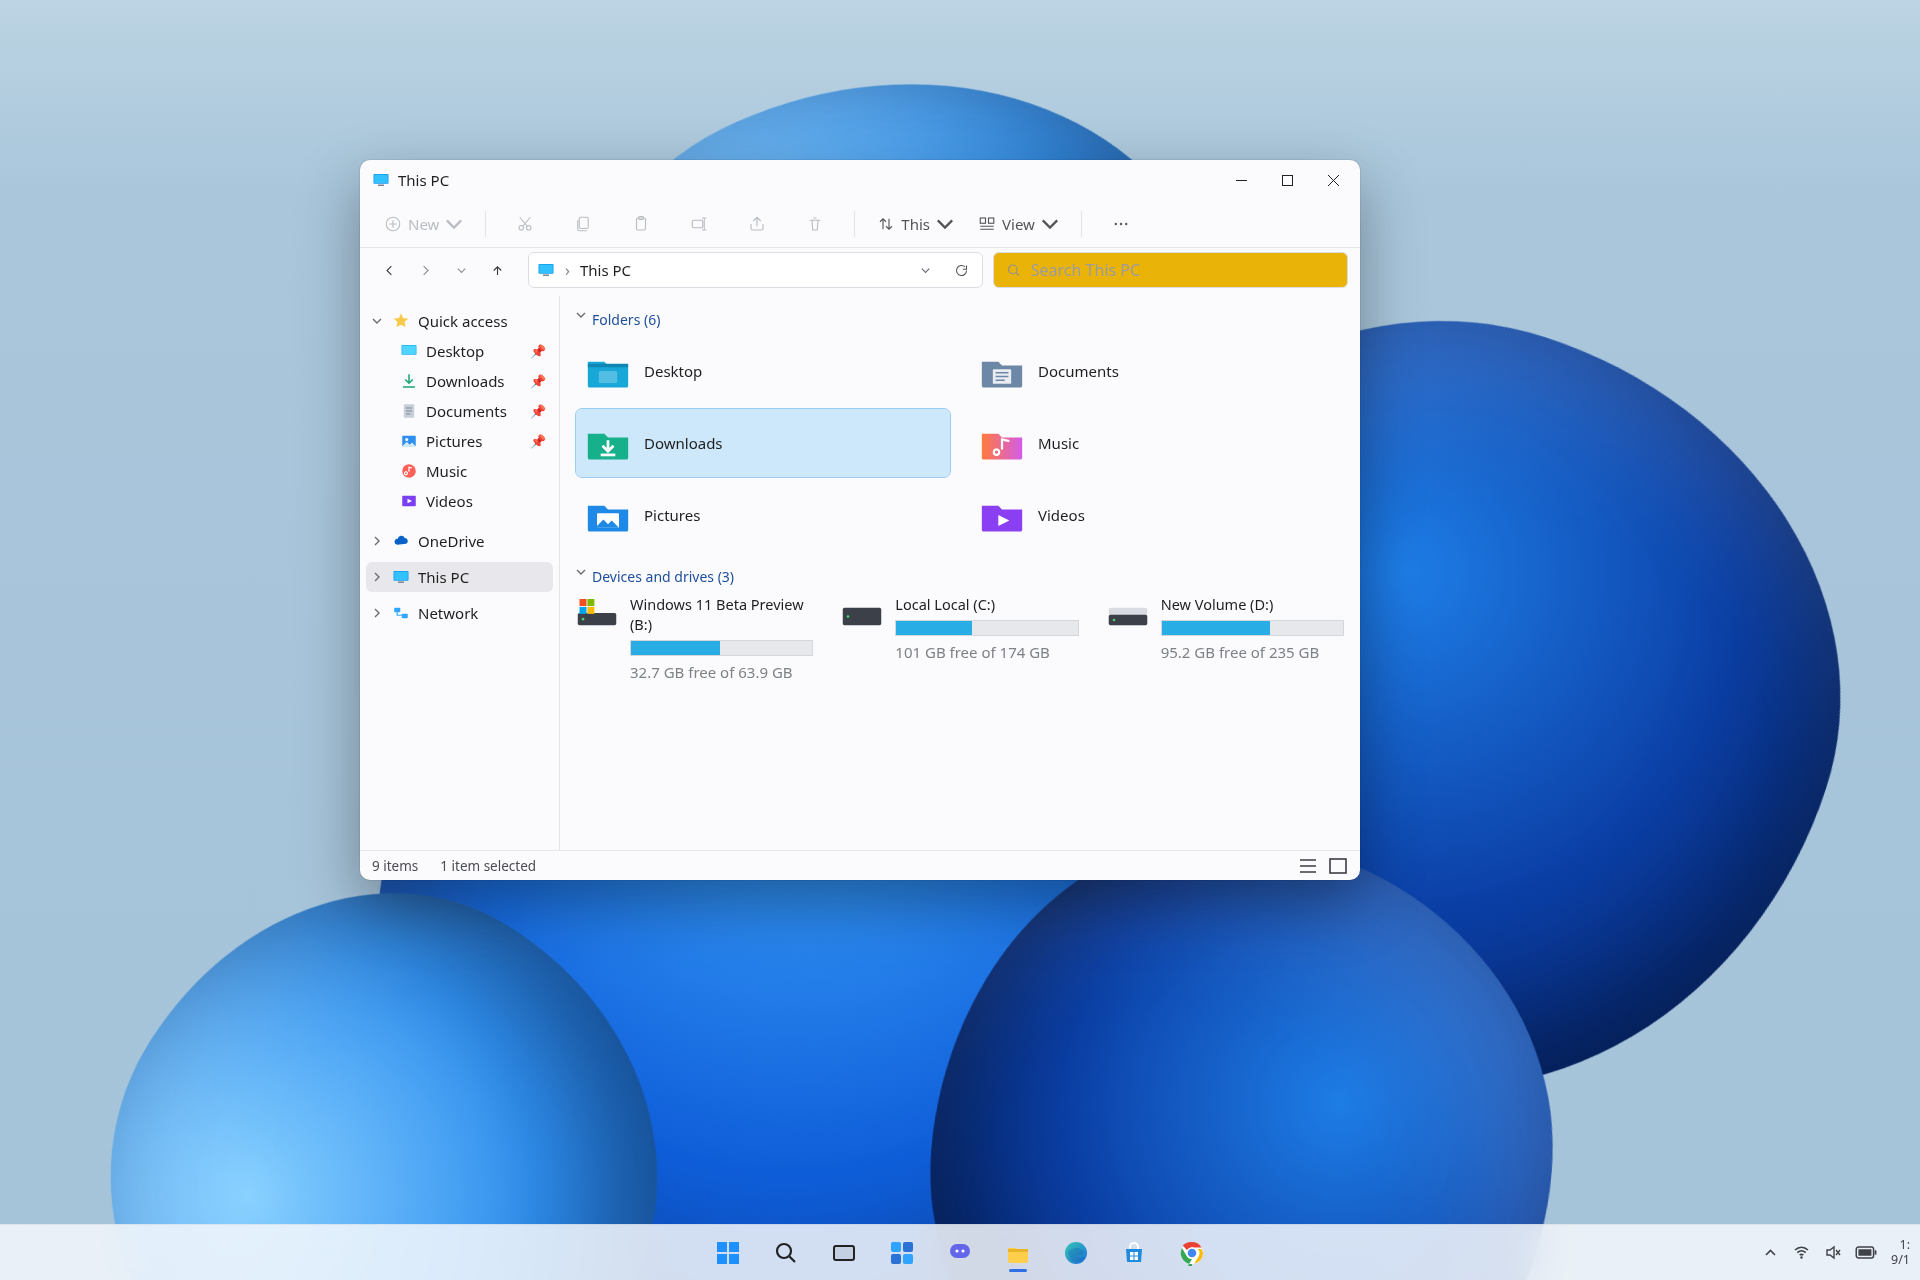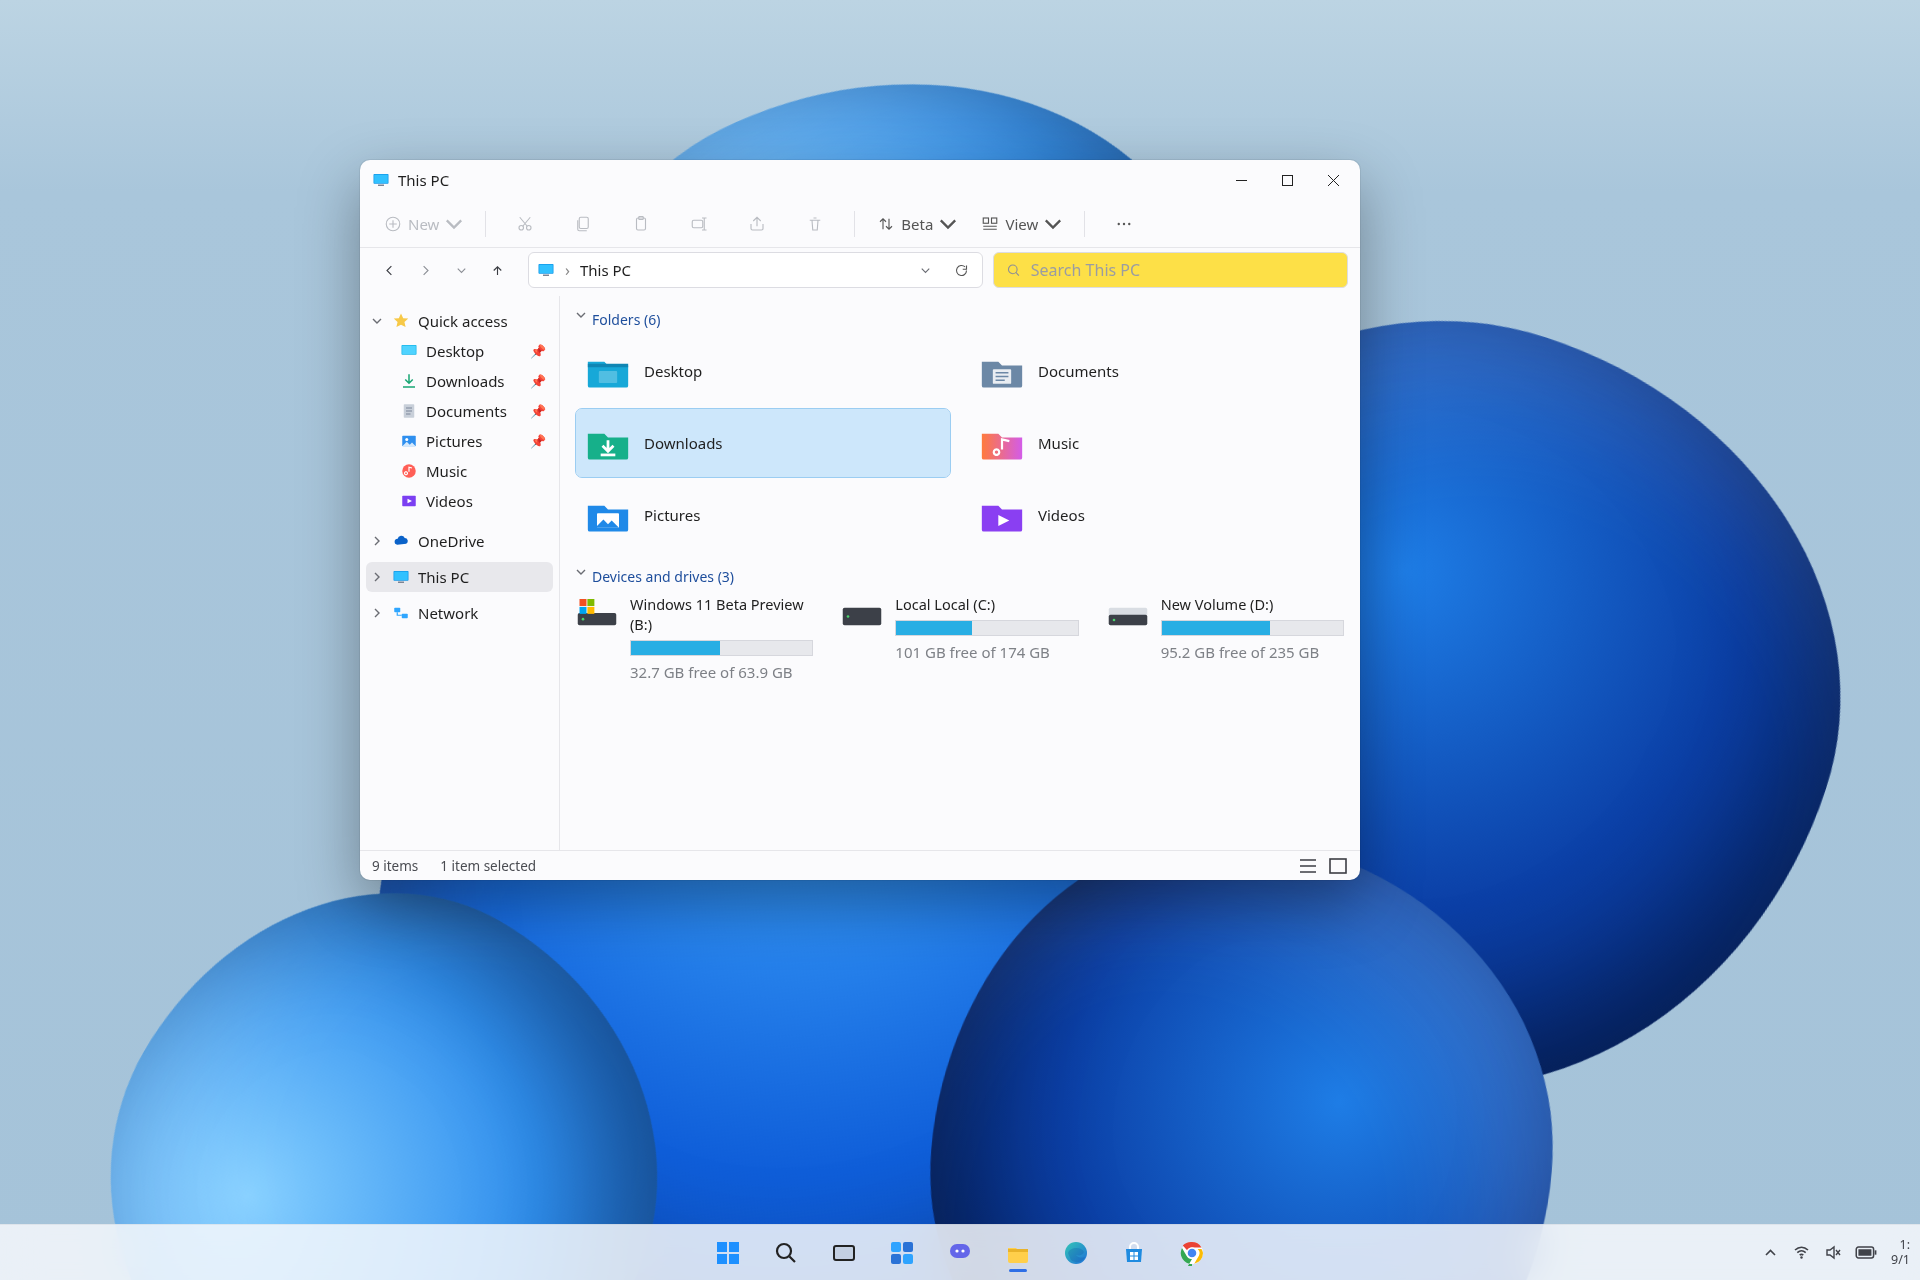--- a/index.html
+++ b/index.html
@@ -63,21 +63,21 @@
   .nav-btn{ width:34px; height:34px; display:flex; align-items:center; justify-content:center; border-radius:6px; color:#8c8f96;}
   .nav-btn.active{ color:#3a3c42; }
   .nav-btn svg{ width:15px; height:15px; }
   .addressbar{
     flex:1; height:36px; border:1px solid #dcdce2; border-radius:6px; background:#fff;
     display:flex; align-items:center; gap:10px; padding:0 8px;
   }
   .addressbar .loc{ display:flex; align-items:center; gap:8px; font-size:15px; }
   .addressbar .spacer{ flex:1; }
   .searchbox{
-    width:355px; height:36px; border:1px solid #dcdce2; border-radius:6px; background:#fde047;
+    width:355px; height:36px; border:1px solid #dcdce2; border-radius:6px; background:#eab308;
     display:flex; align-items:center; gap:10px; padding:0 12px; color:#8d8f96;
   }
   .searchbox input{
     border:none; outline:none; font:inherit; color:#333; width:100%; background:transparent;
   }
   .searchbox input::placeholder{ color:#9a9ca3; }
 
   .body { flex:1; display:flex; min-height:0; }
   .sidebar{
     width:200px; border-right:1px solid #e6e6ea; padding:10px 6px; overflow:auto;
@@ -237,21 +237,21 @@
     <button class="tool-btn disabled">
         <svg viewBox="0 0 24 24">
           <path d="M5 7h14M10 4h4M8 7l1 13h6l1-13" fill="none" stroke="currentColor" stroke-width="1.5"></path>
         </svg>
       </button>
     <div class="tool-sep"></div>
     <button class="tool-btn">
       <svg viewBox="0 0 24 24">
           <path d="M8 5v14M4 9l4-4 4 4M16 19V5M20 15l-4 4-4-4" fill="none" stroke="currentColor" stroke-width="1.5"></path>
         </svg>
-      <span>Beta</span>
+      <span>This</span>
       <svg class="chev-sm" viewBox="0 0 10 10">
           <path d="M1 3l4 4 4-4" fill="none" stroke="currentColor" stroke-width="1.3"></path>
         </svg>
     </button>
     <button class="tool-btn">
       <svg viewBox="0 0 24 24">
           <rect x="3" y="4" width="7" height="7" fill="none" stroke="currentColor" stroke-width="1.5"></rect>
           <rect x="14" y="4" width="7" height="7" fill="none" stroke="currentColor" stroke-width="1.5"></rect>
           <path d="M3 15h18M3 19h18" stroke="currentColor" stroke-width="1.5"></path>
         </svg>

